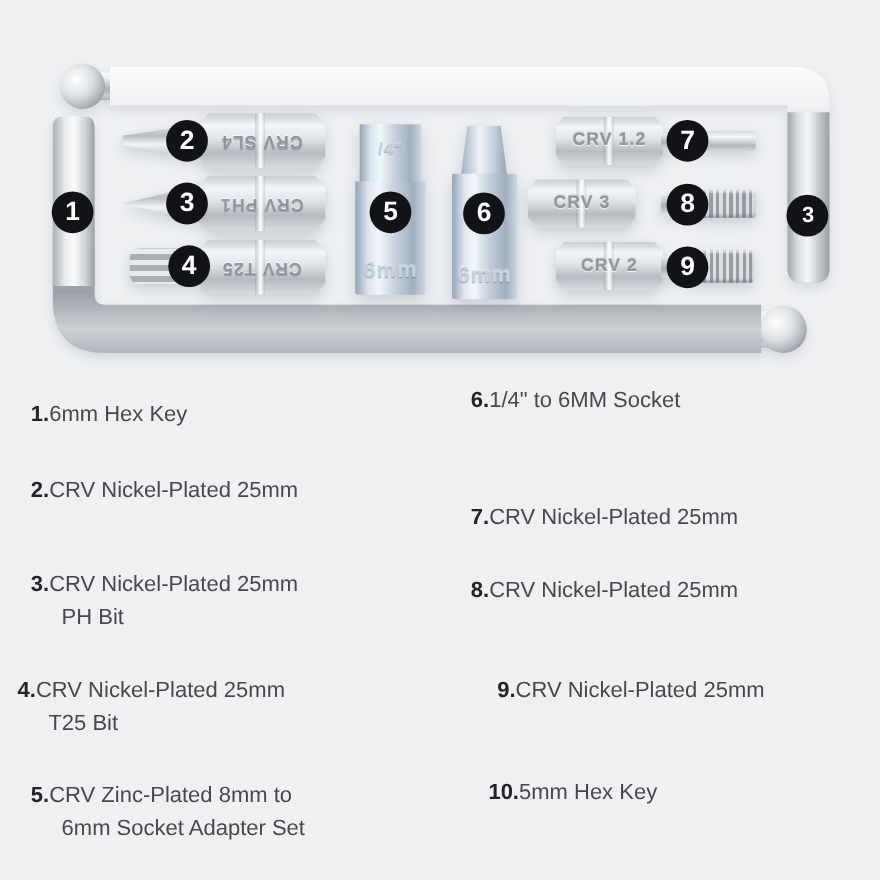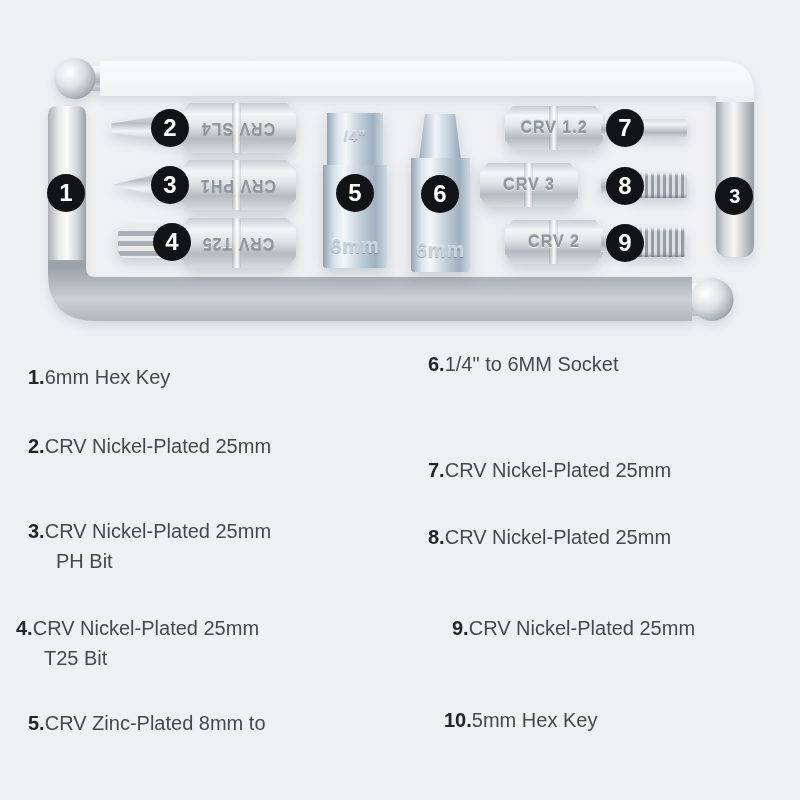--- a/index.html
+++ b/index.html
@@ -213,20 +213,21 @@
     <div class="item" style="left:28px;top:516px;">
       <span class="num">3.</span><span>CRV Nickel-Plated 25mm</span>
       <div class="l2">PH Bit</div>
     </div>
     <div class="item" style="left:16px;top:613px;">
       <span class="num">4.</span><span>CRV Nickel-Plated 25mm</span>
       <div class="l2">T25 Bit</div>
     </div>
     <div class="item" style="left:28px;top:708px;">
       <span class="num">5.</span><span>CRV Zinc-Plated 8mm to</span>
+      <div class="l2">6mm Socket Adapter Set</div>
     </div>
 
     <div class="item" style="left:428px;top:349px;">
       <span class="num">6.</span><span>1/4" to 6MM Socket</span>
     </div>
     <div class="item" style="left:428px;top:431px;margin-top:24px;">
       <span class="num">7.</span><span>CRV Nickel-Plated 25mm</span>
     </div>
     <div class="item" style="left:428px;top:522px;">
       <span class="num">8.</span><span>CRV Nickel-Plated 25mm</span>

